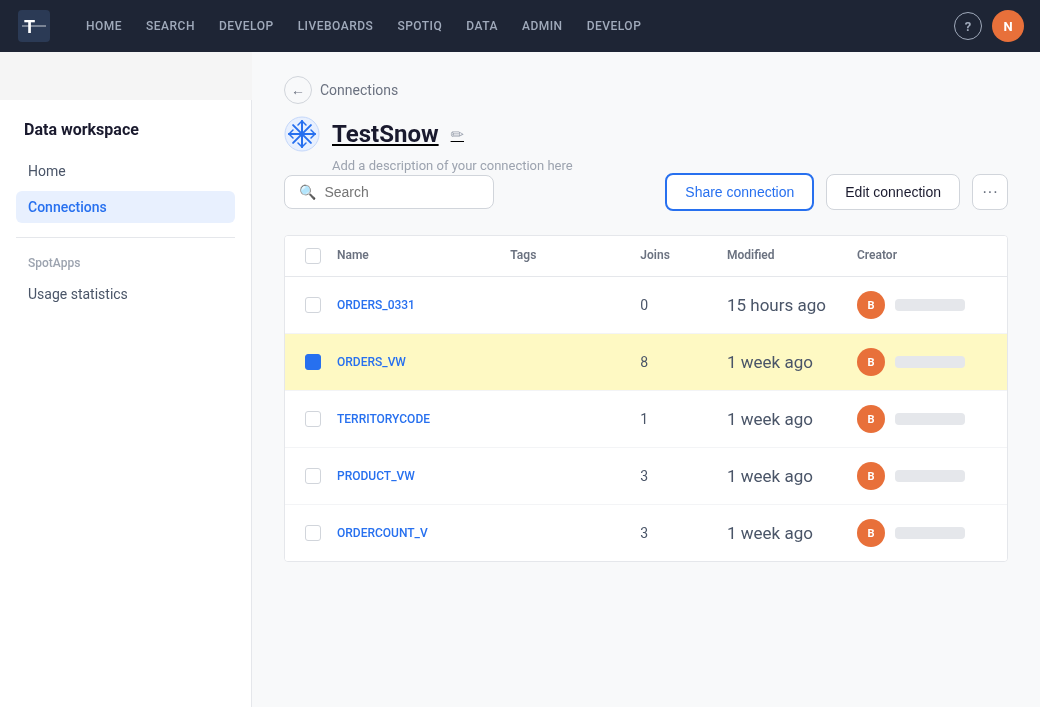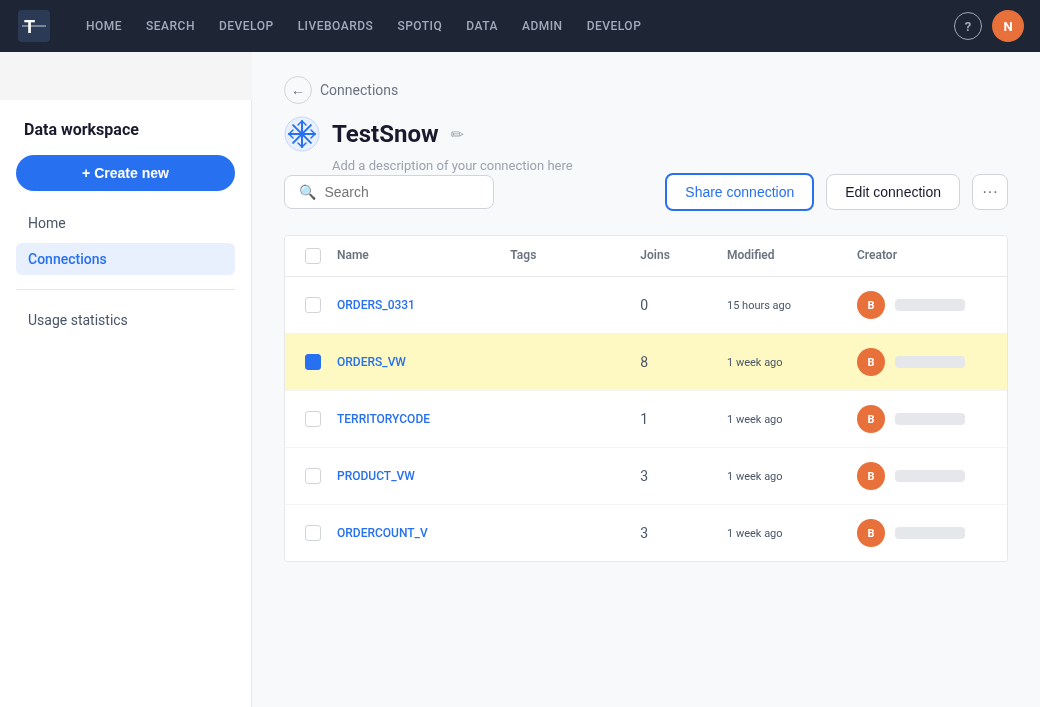--- a/index.html
+++ b/index.html
@@ -155,20 +155,21 @@
       font-size: 14px;
       color: #6b7280;
     }
 
     
     .page-header {
       display: flex;
       align-items: center;
       gap: 12px;
       margin-bottom: 6px;
+      text-decoration: underline;
     }
     .snowflake-icon {
       width: 36px; height: 36px;
       color: #2770ef;
     }
     .page-title {
       font-size: 24px;
       font-weight: 700;
       color: #1a1a2e;
     }
@@ -278,21 +279,21 @@
       cursor: pointer;
     }
     .row-name {
       font-size: 12px;
       color: #2770ef;
       font-weight: 500;
       cursor: pointer;
     }
     .row-tags { font-size: 14px; color: #4a5568; }
     .row-joins { font-size: 14px; color: #4a5568; }
-    .row-modified { font-size: 11px; color: #4a5568; }
+    .row-modified { font-size: 17px; color: #4a5568; }
     .row-creator {
       display: flex;
       align-items: center;
       gap: 10px;
     }
     .creator-avatar {
       width: 28px; height: 28px;
       border-radius: 50%;
       background: #e8703a;
       color: #fff;
@@ -340,24 +341,24 @@
   <div class="topnav-actions">
     <div class="topnav-help">?</div>
     <div class="topnav-avatar">N</div>
   </div>
 </nav>
 
 <div class="main-layout">
 
   <aside class="sidebar">
     <div class="sidebar-title">Data workspace</div>
-    <button class="create-btn">+ Create new</button>
     <div class="sidebar-item">Home</div>
     <div class="sidebar-item active">Connections</div>
     <div class="sidebar-divider"></div>
+    <div class="sidebar-section-label">SpotApps</div>
     <div class="sidebar-item">Usage statistics</div>
   </aside>
 
   <main class="content">
 
     <div class="breadcrumb">
       <div class="breadcrumb-back">←</div>
       <span class="breadcrumb-text">Connections</span>
     </div>
 

